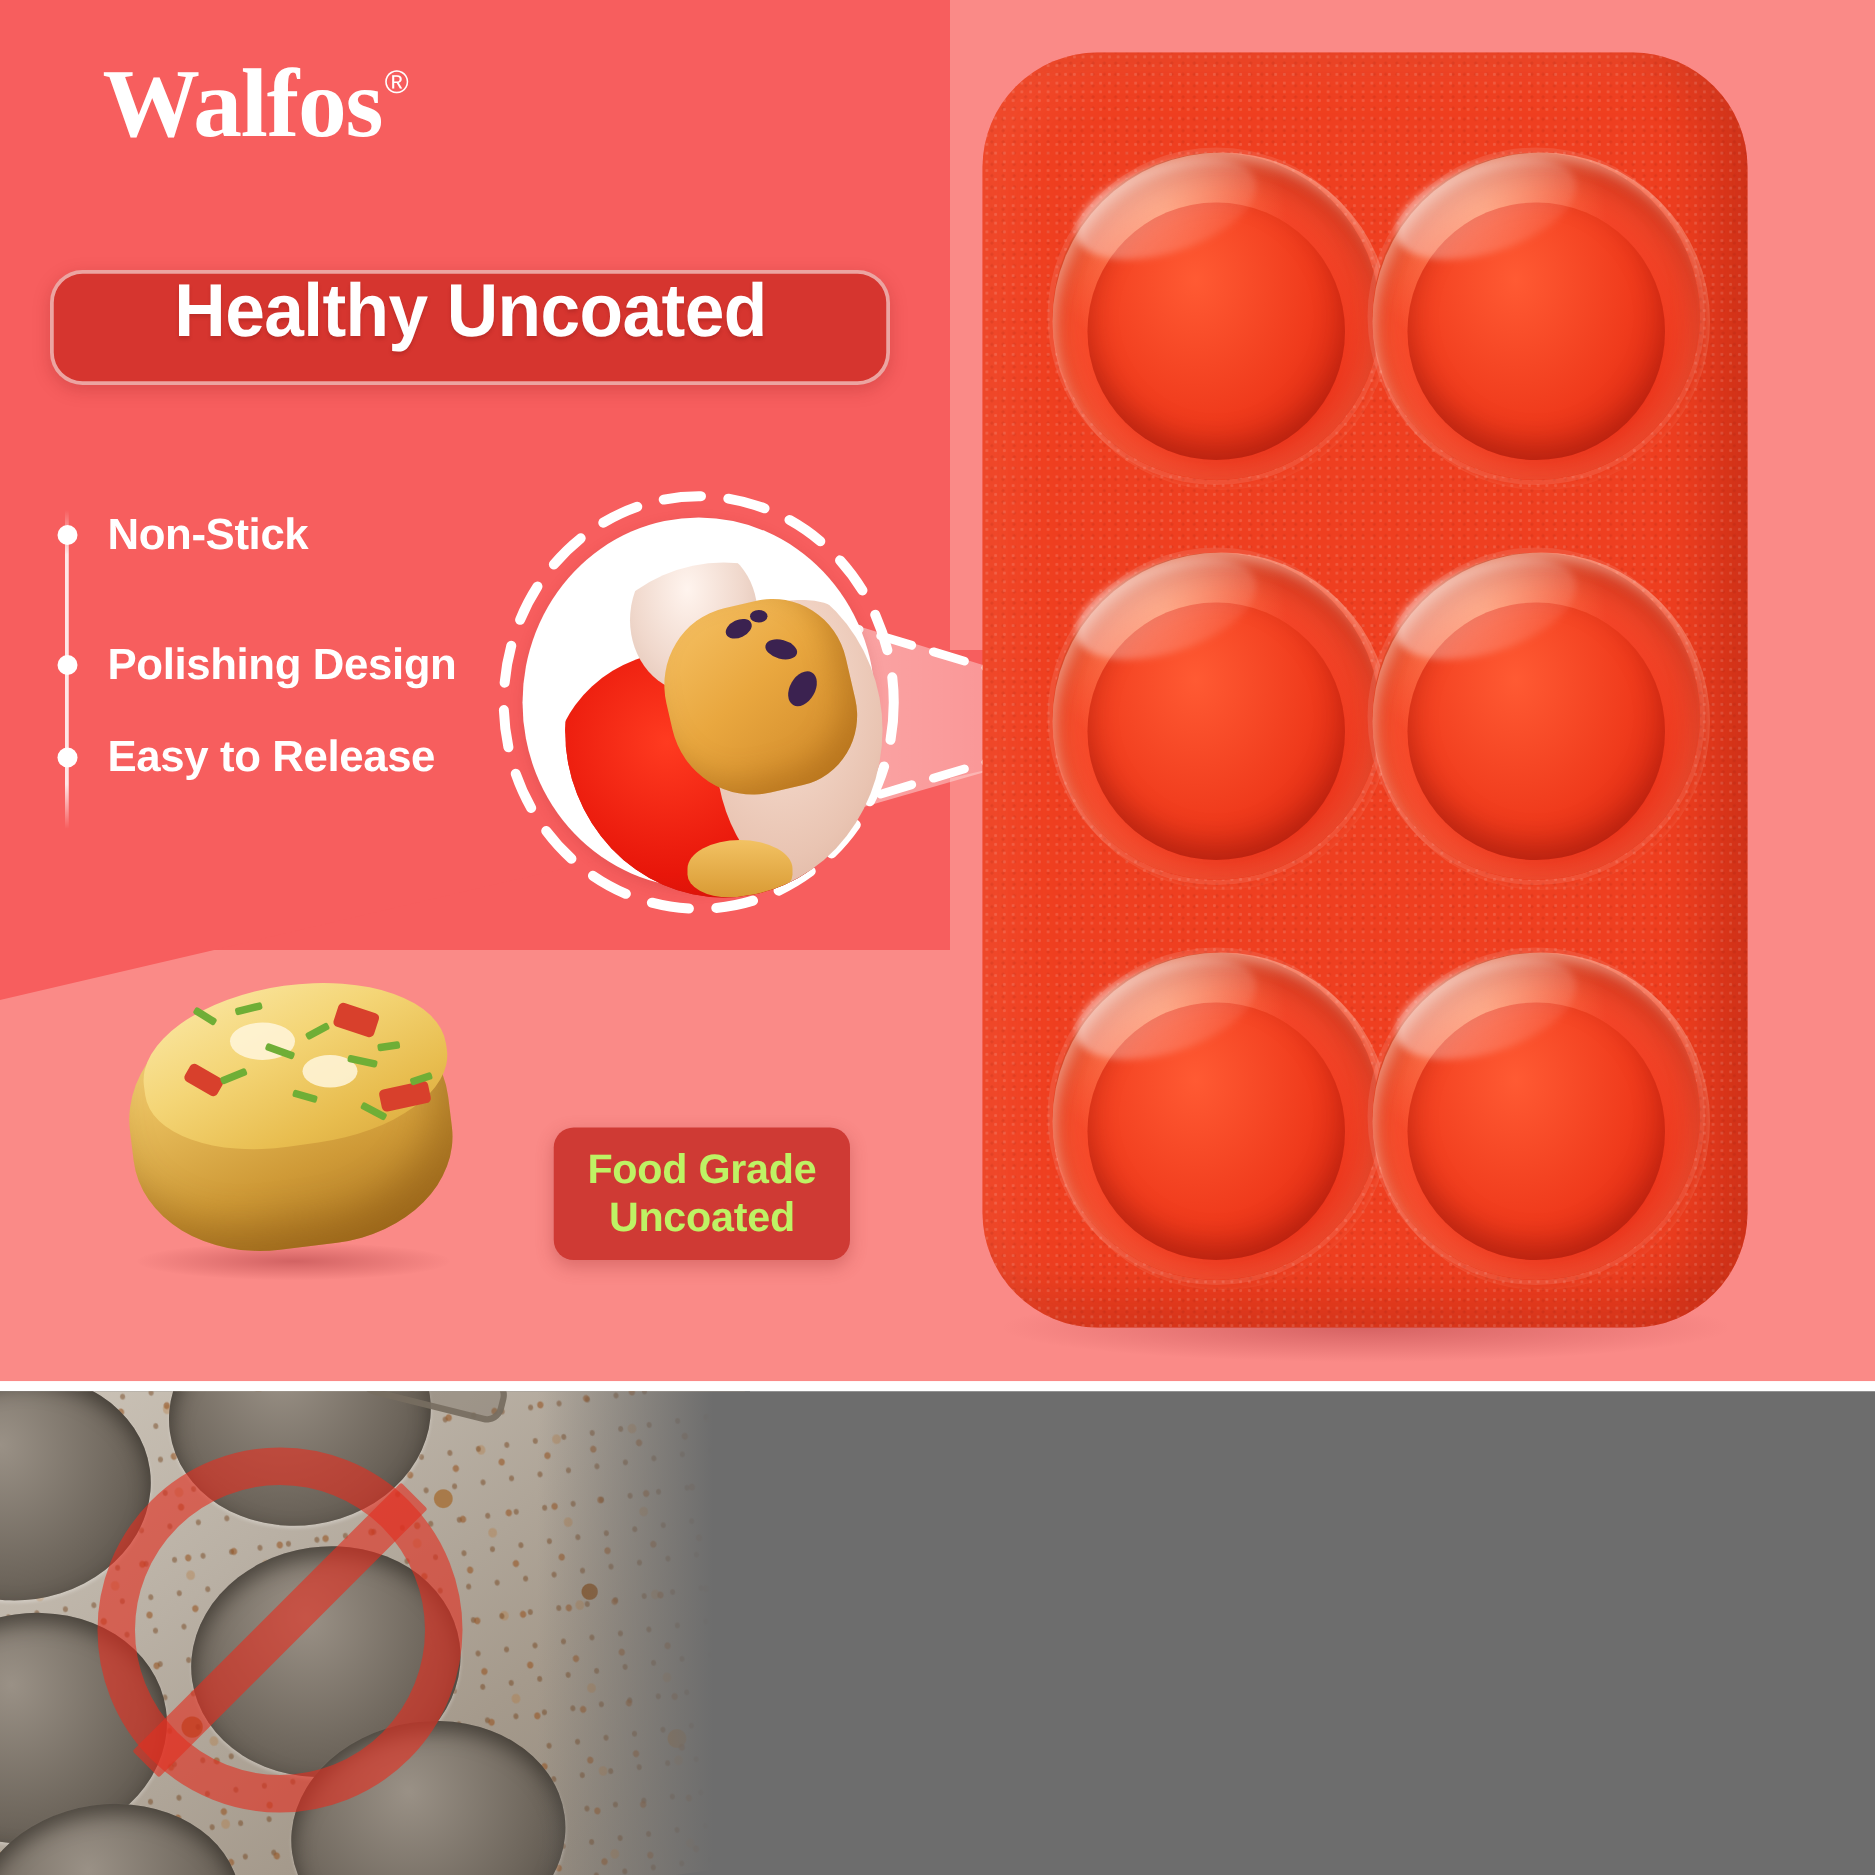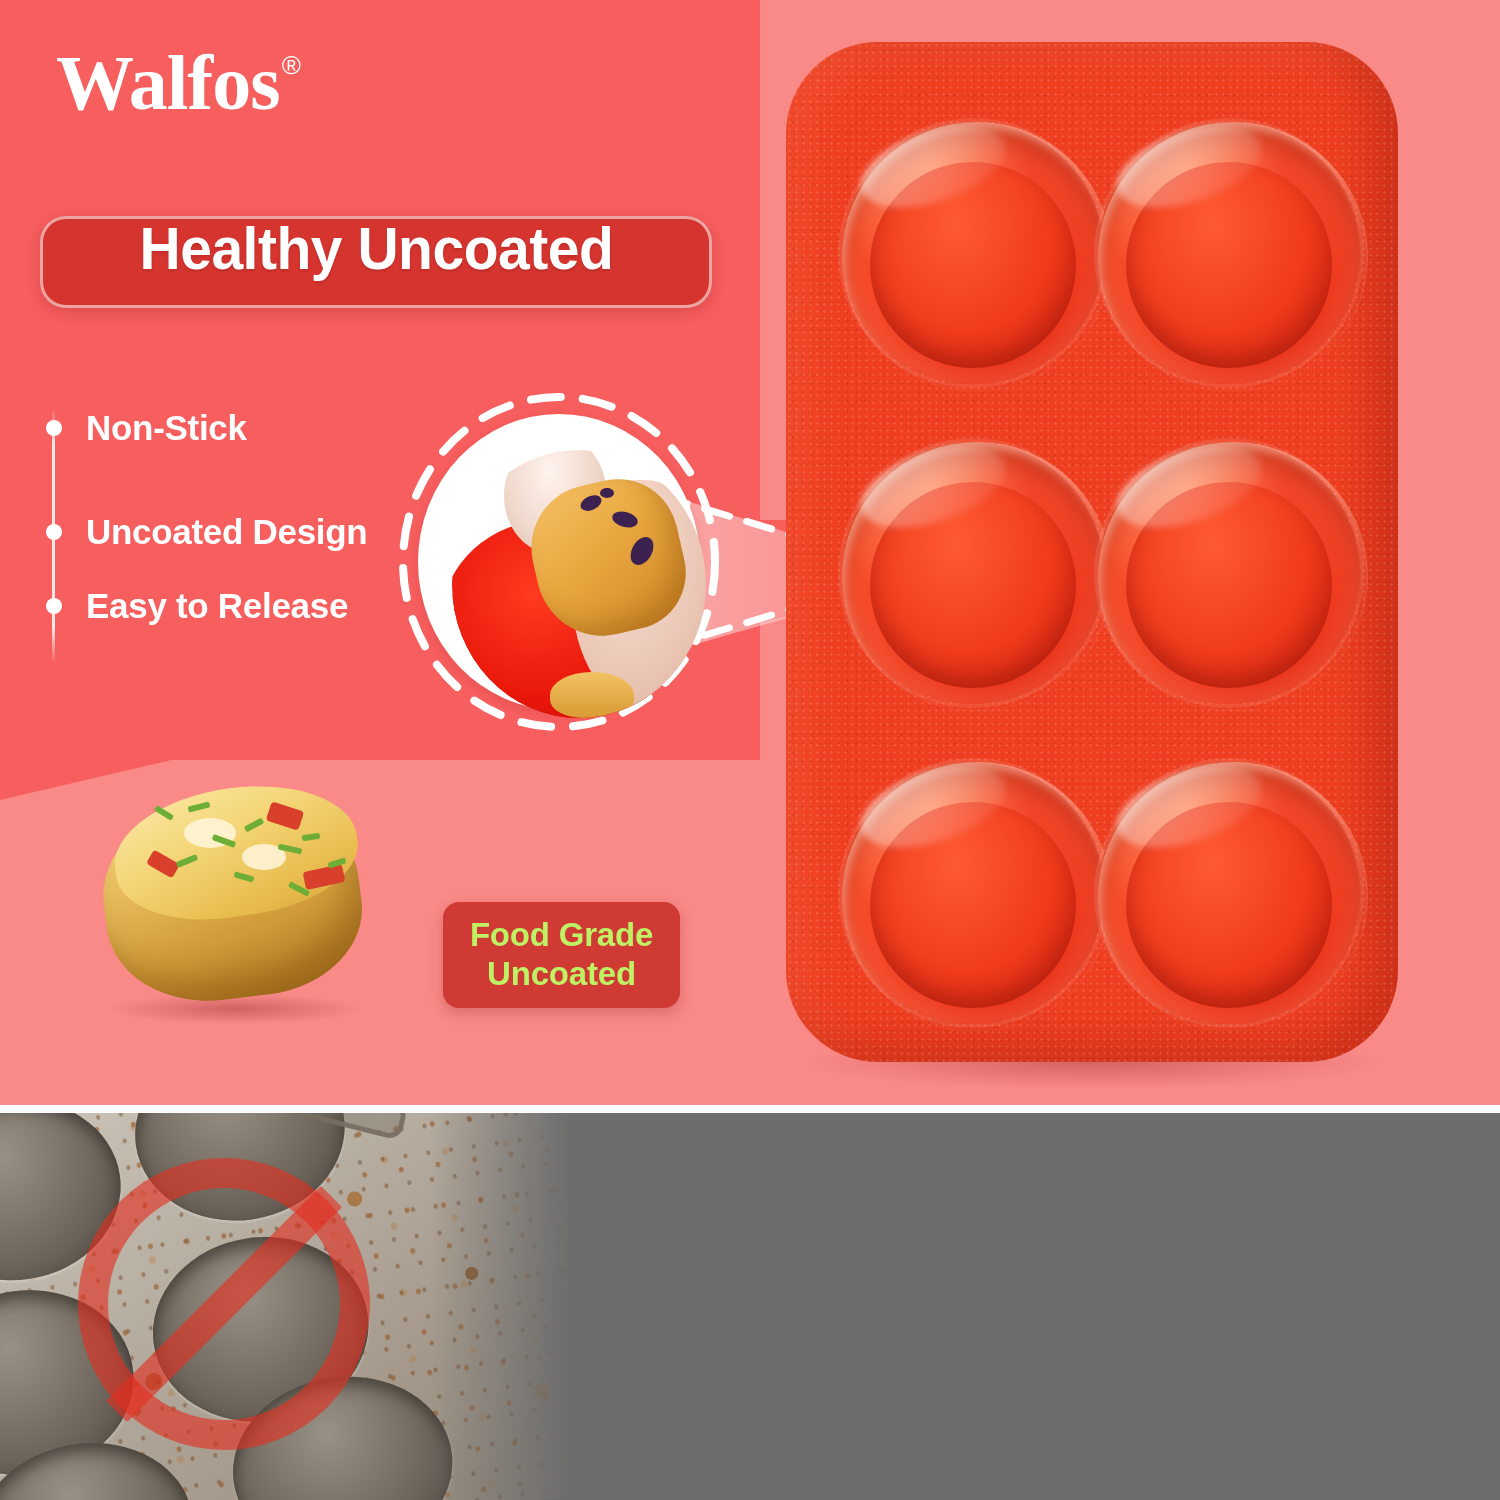--- a/index.html
+++ b/index.html
@@ -10,21 +10,21 @@
   #top-panel{position:absolute;left:0;top:0;width:1500px;height:1105px;overflow:hidden;
     background:#fa8a87;}
   
   .coral-dark{position:absolute;left:0;top:0;width:760px;height:760px;background:#f75e5e;}
   .coral-wedge{position:absolute;left:0;top:520px;width:1200px;height:420px;background:#f75e5e;
     clip-path:polygon(0 0, 0 280px, 1200px 0);}
 
   
   #logo{position:absolute;left:56px;top:44px;display:flex;align-items:flex-start;}
   #logo .wordmark{font-family:"Liberation Serif",serif;font-weight:bold;font-size:78px;
-    color:#ffffff;letter-spacing:-1px;line-height:1;}
+    color:#ffffff;letter-spacing:-1px;line-height:1;margin-left:26px;}
   #logo .reg{font-family:"Liberation Sans",sans-serif;font-size:26px;color:#ffffff;
     margin-top:6px;margin-left:2px;}
 
   
   #headline-badge{position:absolute;left:40px;top:216px;width:672px;height:92px;
     background:#d6352f;border-radius:26px;border:3px solid rgba(255,255,255,.55);
     box-sizing:border-box;display:flex;align-items:flex-start;justify-content:center;
     box-shadow:0 4px 14px rgba(140,20,20,.25);}
   #headline-badge .txt{color:#fff;font-size:60px;font-weight:bold;line-height:1;
     letter-spacing:-0.5px;transform:scaleX(.95);white-space:nowrap;
@@ -210,21 +210,21 @@
     </div>
 
     <div id="headline-badge">
       <span class="txt">Healthy Uncoated</span>
     </div>
 
     <div id="feature-list">
       <div class="spine"></div>
       <div class="frow">
         <span class="dot"></span>
-        <span class="flabel">Uncoated Design</span>
+        <span class="flabel">Polishing Design</span>
       </div>
       <div class="frow">
         <span class="dot"></span>
         <span class="flabel">Easy to Release</span>
       </div>
       <div class="frow">
         <span class="dot"></span>
         <span class="flabel">Non-Stick</span>
       </div>
     </div>

